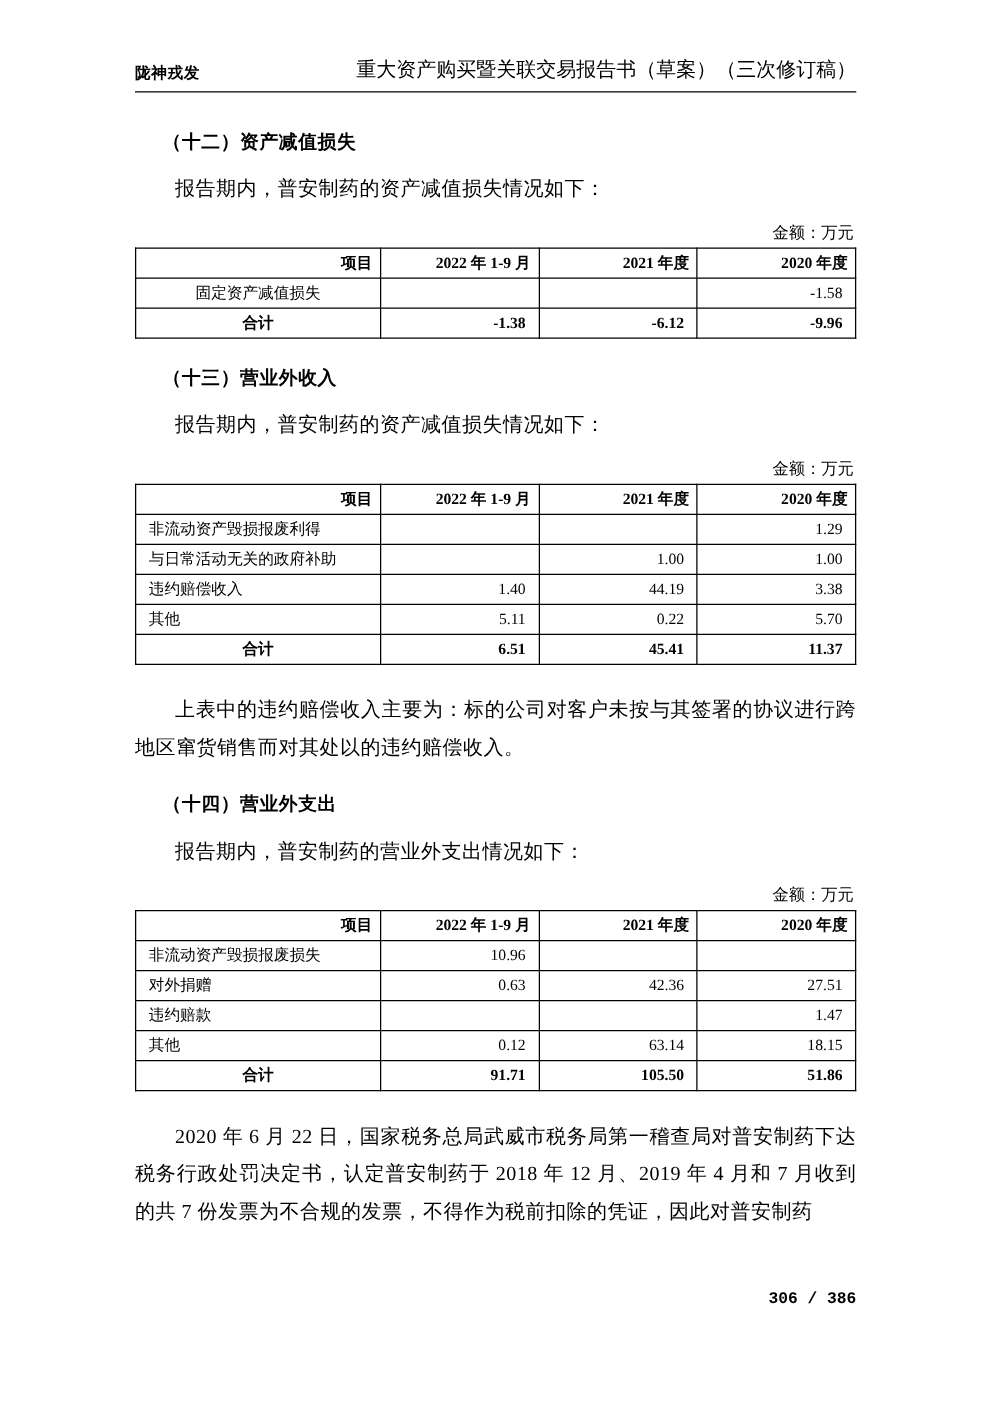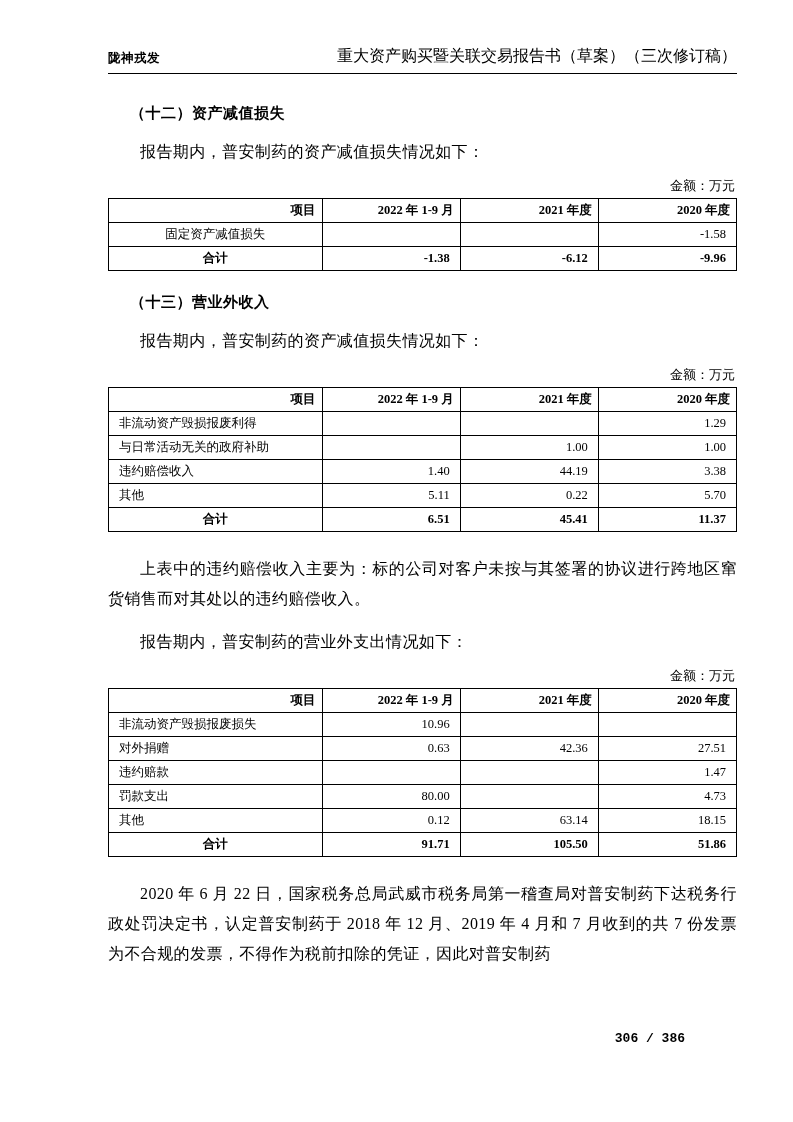--- a/index.html
+++ b/index.html
@@ -11,21 +11,21 @@
     font-family: "Liberation Serif", "DejaVu Serif", serif;
     color: #000000;
   }
   .page {
     position: relative;
     width: 793px;
     height: 1122px;
     margin: 0 auto;
     background: #ffffff;
     box-sizing: border-box;
-    padding: 46px 56px 0 108px;
+    padding: 46px 108px 0 108px;
   }
   
   .header {
     display: flex;
     justify-content: space-between;
     align-items: flex-end;
     font-size: 12.5px;
     padding-bottom: 6px;
     border-bottom: 1.1px solid #000;
     margin-bottom: 30px;
@@ -184,20 +184,21 @@
         <td class="total-label">合计</td>
         <td class="num">6.51</td>
         <td class="num">45.41</td>
         <td class="num">11.37</td>
       </tr>
     </tbody>
   </table>
 
   <p class="para">上表中的违约赔偿收入主要为：标的公司对客户未按与其签署的协议进行跨地区窜货销售而对其处以的违约赔偿收入。</p>
 
+  <h2 class="section-title" style="margin-top:20px;">（十四）营业外支出</h2>
   <p class="para">报告期内，普安制药的营业外支出情况如下：</p>
   <div class="unit-line">金额：万元</div>
   <table class="fin">
     <thead>
       <tr>
         <th class="col-item">项目</th>
         <th class="col-num">2022 年 1-9 月</th>
         <th class="col-num">2021 年度</th>
         <th class="col-num">2020 年度</th>
       </tr>
@@ -213,26 +214,20 @@
         <td class="item">对外捐赠</td>
         <td class="num">0.63</td>
         <td class="num">42.36</td>
         <td class="num">27.51</td>
       </tr>
       <tr>
         <td class="item">违约赔款</td>
         <td class="num"></td>
         <td class="num"></td>
         <td class="num">1.47</td>
-      </tr>
-      <tr>
-        <td class="item">罚款支出</td>
-        <td class="num">80.00</td>
-        <td class="num"></td>
-        <td class="num">4.73</td>
       </tr>
       <tr>
         <td class="item">其他</td>
         <td class="num">0.12</td>
         <td class="num">63.14</td>
         <td class="num">18.15</td>
       </tr>
       <tr class="total">
         <td class="total-label">合计</td>
         <td class="num">91.71</td>

